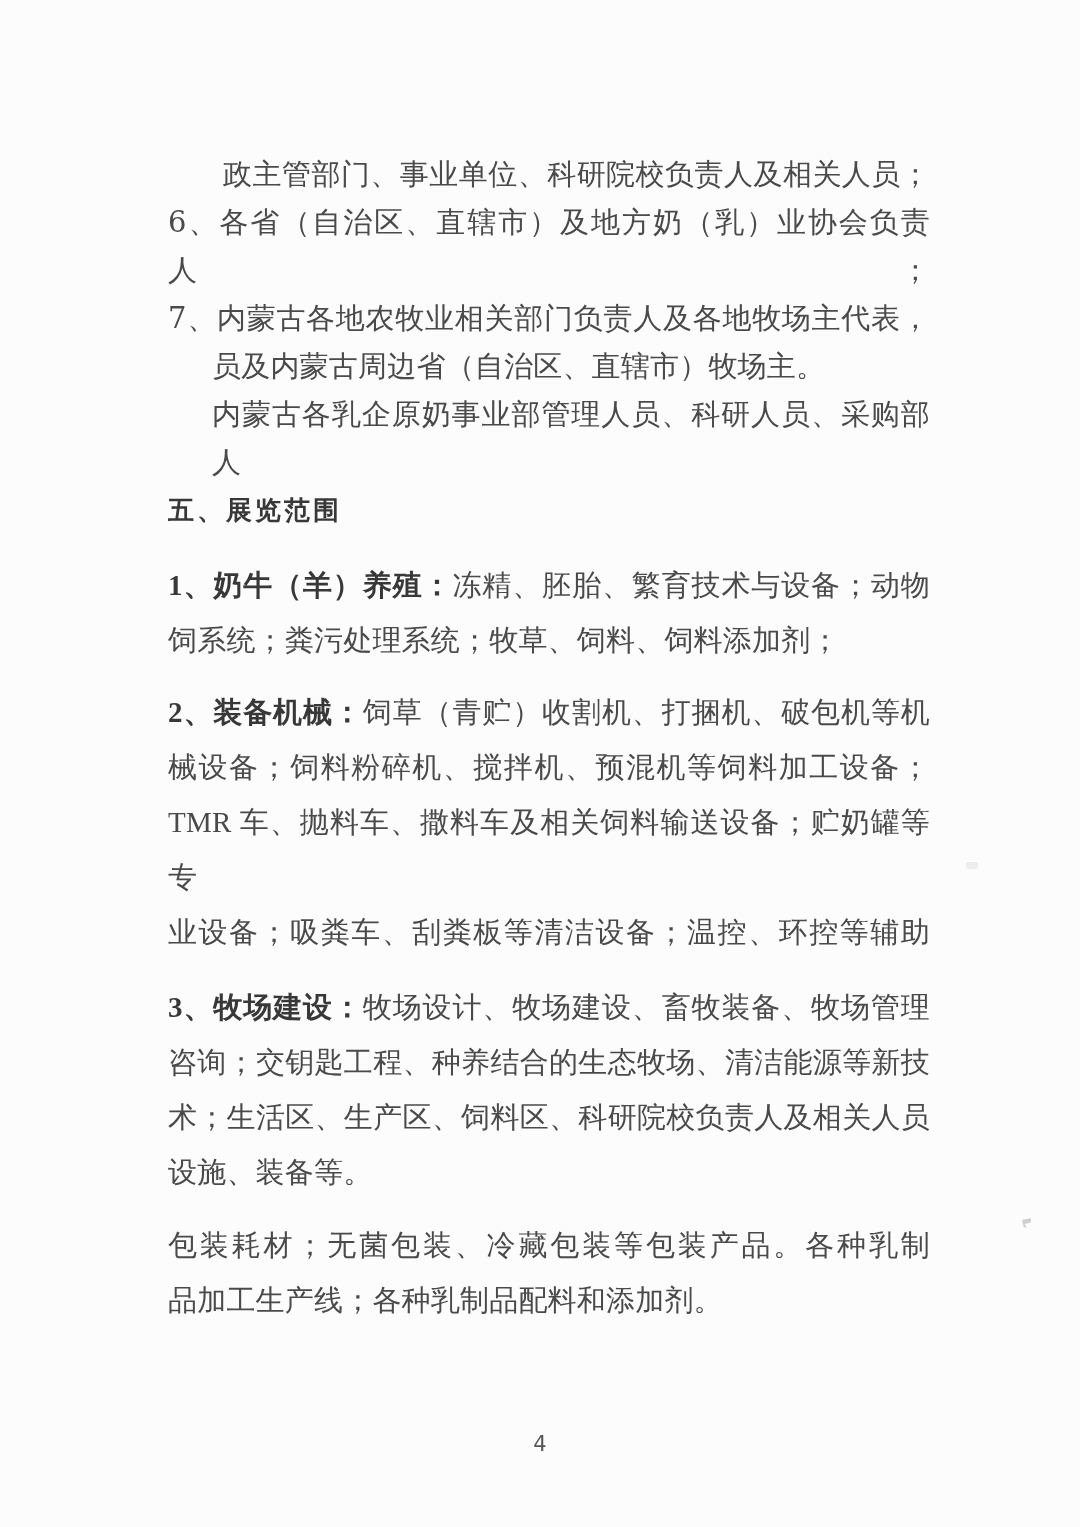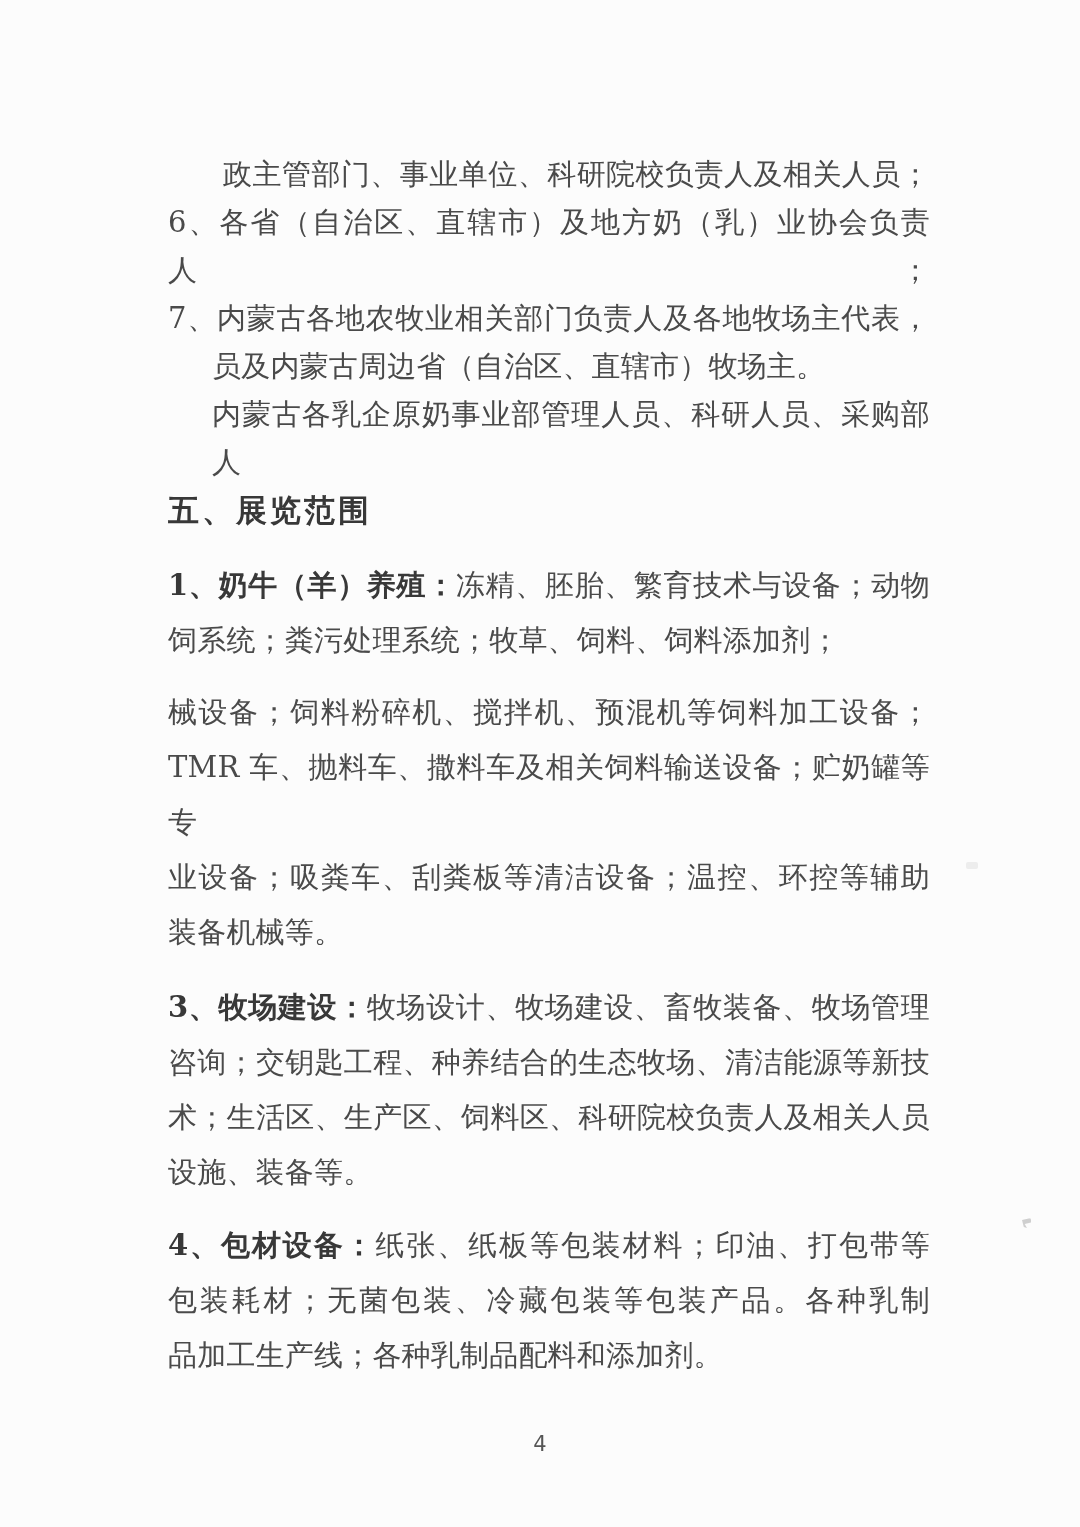--- a/index.html
+++ b/index.html
@@ -33,28 +33,29 @@
   .line.natural {
     text-align-last: left;
   }
   .list-block .line {
     line-height: 48px;
   }
   .indent-hang { padding-left: 55px; }
   .indent-cont { padding-left: 44px; }
   .heading {
     margin: 2px 0 0 0;
-    font-size: 31px;
+    font-size: 26px;
     line-height: 44px;
     font-weight: 700;
     color: var(--ink-bold, #383838);
     letter-spacing: 3px;
   }
   .para {
     margin-top: 0;
+    font-family: Liberation Serif, serif;
   }
   .para .line {
     line-height: 55px;
   }
   .para-1 { margin-top: 26px; }
   .para-2 { margin-top: 17px; }
   .para-3 { margin-top: 20px; }
   .para-4 { margin-top: 18px; }
   .lead {
     font-weight: 700;
@@ -106,35 +107,34 @@
     </div>
 
     <h2 class="heading">五、展览范围</h2>
 
     <div class="para para-1">
       <div class="line"><span class="lead">1、奶牛（羊）养殖：</span><span>冻精、胚胎、繁育技术与设备；动物</span></div>
       <div class="line natural">饲系统；粪污处理系统；牧草、饲料、饲料添加剂；</div>
     </div>
 
     <div class="para para-2">
+      <div class="line"><span class="lead">2、装备机械：</span><span>饲草（青贮）收割机、打捆机、破包机等机</span></div>
       <div class="line">械设备；饲料粉碎机、搅拌机、预混机等饲料加工设备；</div>
       <div class="line">TMR 车、抛料车、撒料车及相关饲料输送设备；贮奶罐等专</div>
       <div class="line">业设备；吸粪车、刮粪板等清洁设备；温控、环控等辅助</div>
-      <div class="line natural">装备机械等。</div>
     </div>
 
     <div class="para para-3">
       <div class="line"><span class="lead">3、牧场建设：</span><span>牧场设计、牧场建设、畜牧装备、牧场管理</span></div>
       <div class="line">咨询；交钥匙工程、种养结合的生态牧场、清洁能源等新技</div>
       <div class="line">术；生活区、生产区、饲料区、科研院校负责人及相关人员</div>
       <div class="line natural">设施、装备等。</div>
     </div>
 
     <div class="para para-4">
-      <div class="line"><span class="lead">4、包材设备：</span><span>纸张、纸板等包装材料；印油、打包带等</span></div>
       <div class="line">包装耗材；无菌包装、冷藏包装等包装产品。各种乳制</div>
       <div class="line natural">品加工生产线；各种乳制品配料和添加剂。</div>
     </div>
 
   </div>
 
   <div class="footer">4</div>
 
   <div class="artifact artifact-1"></div>
   <div class="artifact artifact-2"></div>

